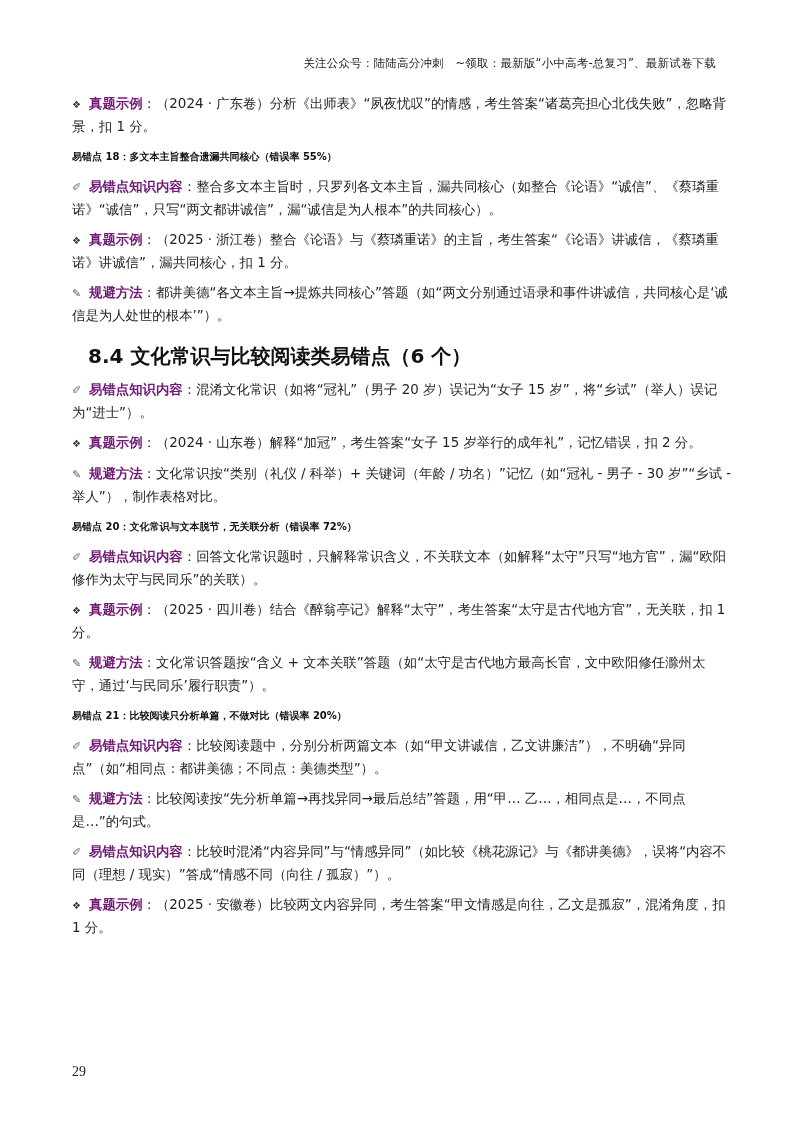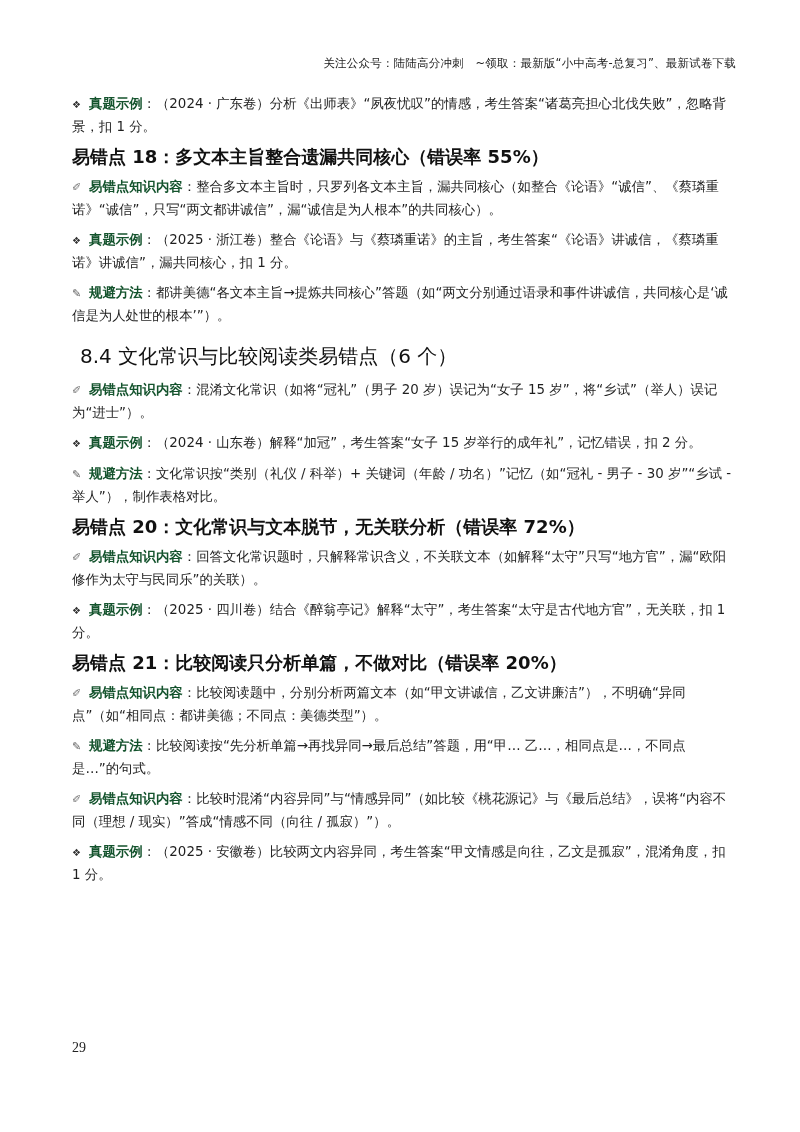--- a/index.html
+++ b/index.html
@@ -1,28 +1,28 @@
 <!DOCTYPE html>
 <html><head>
 <meta charset="utf-8">
 <style>
   html, body { margin: 0; padding: 0; background: #ffffff; }
   body { width: 800px; height: 1132px; position: relative; overflow: hidden;
     font-family: "DejaVu Sans", "Liberation Sans", sans-serif; color: #1a1a1a; }
-  .header { position: absolute; top: 56px; right: 64px; font-size: 11.5px; color: #222; letter-spacing: 0.2px; }
+  .header { position: absolute; top: 56px; right: 84px; font-size: 11.5px; color: #222; letter-spacing: 0.2px; }
   .content { position: absolute; left: 72px; top: 93px; width: 660px; }
   .para { font-size: 13.4px; line-height: 22px; margin: 0 0 8px 0; color: #1f1f1f; }
-  .para b { font-weight: bold; color: #14532d; }
+  .para b { font-weight: bold; color: #701a75; }
   .icon { display: inline-block; width: 14px; color: #555; font-size: 11px; margin-right: 3px; }
   .icon.diamond { color: #333; font-size: 10px; }
   .icon.pencil { color: #666; }
   .icon.clip { color: #777; }
-  .point-title { font-size: 18px; font-weight: bold; line-height: 22px; margin: 2px 0 8px 0; color: #111; }
-  .section-title { font-size: 20px; font-weight: normal; line-height: 30px; margin: 14px 0 8px 8px; color: #111; }
-  .page-num { position: absolute; left: 72px; top: 1040px; font-family: "Liberation Serif", serif; font-size: 14px; color: #222; }
+  .point-title { font-size: 10px; font-weight: bold; line-height: 22px; margin: 2px 0 8px 0; color: #111; }
+  .section-title { font-size: 20px; font-weight: bold; line-height: 30px; margin: 14px 0 8px 16px; color: #111; }
+  .page-num { position: absolute; left: 72px; top: 1064px; font-family: "Liberation Serif", serif; font-size: 14px; color: #222; }
 </style>
 </head>
 <body>
 
 <div class="header">关注公众号：陆陆高分冲刺　~领取：最新版“小中高考-总复习”、最新试卷下载</div>
 
 <div class="content">
 
   <p class="para"><span class="icon diamond">❖</span><b>真题示例</b><span>：（2024 · 广东卷）分析《出师表》“夙夜忧叹”的情感，考生答案“诸葛亮担心北伐失败”，忽略背景，扣 1 分。</span></p>
 
@@ -37,22 +37,23 @@
 
   <div class="section-title">8.4 文化常识与比较阅读类易错点（6 个）</div>
 
   <p class="para"><span class="icon clip">✐</span><b>易错点知识内容</b><span>：混淆文化常识（如将“冠礼”（男子 20 岁）误记为“女子 15 岁”，将“乡试”（举人）误记为“进士”）。</span></p>
   <p class="para"><span class="icon diamond">❖</span><b>真题示例</b><span>：（2024 · 山东卷）解释“加冠”，考生答案“女子 15 岁举行的成年礼”，记忆错误，扣 2 分。</span></p>
   <p class="para"><span class="icon pencil">✎</span><b>规避方法</b><span>：文化常识按“类别（礼仪 / 科举）+ 关键词（年龄 / 功名）”记忆（如“冠礼 - 男子 - 30 岁”“乡试 - 举人”），制作表格对比。</span></p>
 
   <div class="point-title">易错点 20：文化常识与文本脱节，无关联分析（错误率 72%）</div>
   <p class="para"><span class="icon clip">✐</span><b>易错点知识内容</b><span>：回答文化常识题时，只解释常识含义，不关联文本（如解释“太守”只写“地方官”，漏“欧阳修作为太守与民同乐”的关联）。</span></p>
   <p class="para"><span class="icon diamond">❖</span><b>真题示例</b><span>：（2025 · 四川卷）结合《醉翁亭记》解释“太守”，考生答案“太守是古代地方官”，无关联，扣 1 分。</span></p>
+  <p class="para"><span class="icon pencil">✎</span><b>规避方法</b><span>：文化常识答题按“含义 + 文本关联”答题（如“太守是古代地方最高长官，文中欧阳修任滁州太守，通过‘与民同乐’履行职责”）。</span></p>
 
   <div class="point-title">易错点 21：比较阅读只分析单篇，不做对比（错误率 20%）</div>
   <p class="para"><span class="icon clip">✐</span><b>易错点知识内容</b><span>：比较阅读题中，分别分析两篇文本（如“甲文讲诚信，乙文讲廉洁”），不明确“异同点”（如“相同点：都讲美德；不同点：美德类型”）。</span></p>
   <p class="para"><span class="icon pencil">✎</span><b>规避方法</b><span>：比较阅读按“先分析单篇→再找异同→最后总结”答题，用“甲… 乙…，相同点是…，不同点是…”的句式。</span></p>
 
-  <p class="para"><span class="icon clip">✐</span><b>易错点知识内容</b><span>：比较时混淆“内容异同”与“情感异同”（如比较《桃花源记》与《最后总结》，误将“内容不同（理想 / 现实）”答成“情感不同（向往 / 孤寂）”）。</span></p>
+  <p class="para"><span class="icon clip">✐</span><b>易错点知识内容</b><span>：比较时混淆“内容异同”与“情感异同”（如比较《桃花源记》与《都讲美德》，误将“内容不同（理想 / 现实）”答成“情感不同（向往 / 孤寂）”）。</span></p>
   <p class="para"><span class="icon diamond">❖</span><b>真题示例</b><span>：（2025 · 安徽卷）比较两文内容异同，考生答案“甲文情感是向往，乙文是孤寂”，混淆角度，扣 1 分。</span></p>
 </div>
 
 <div class="page-num">29</div>
 
 </body></html>

